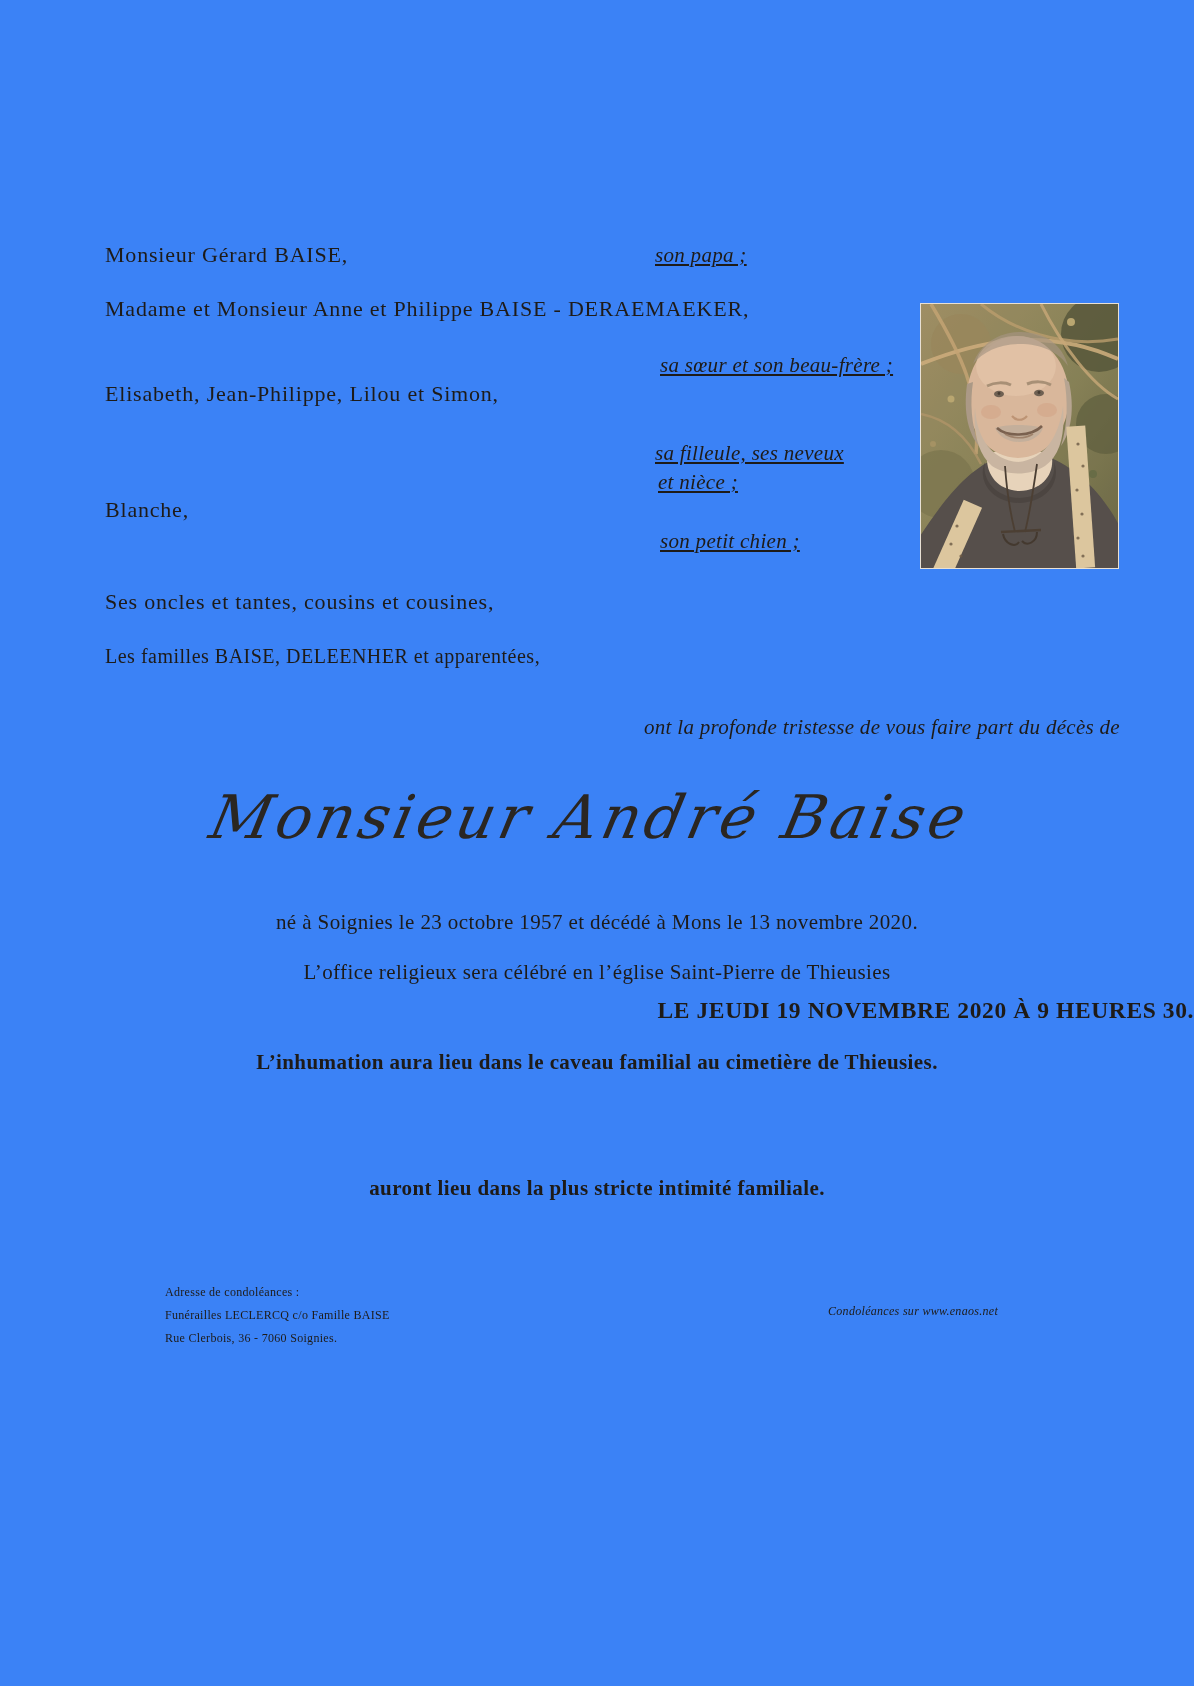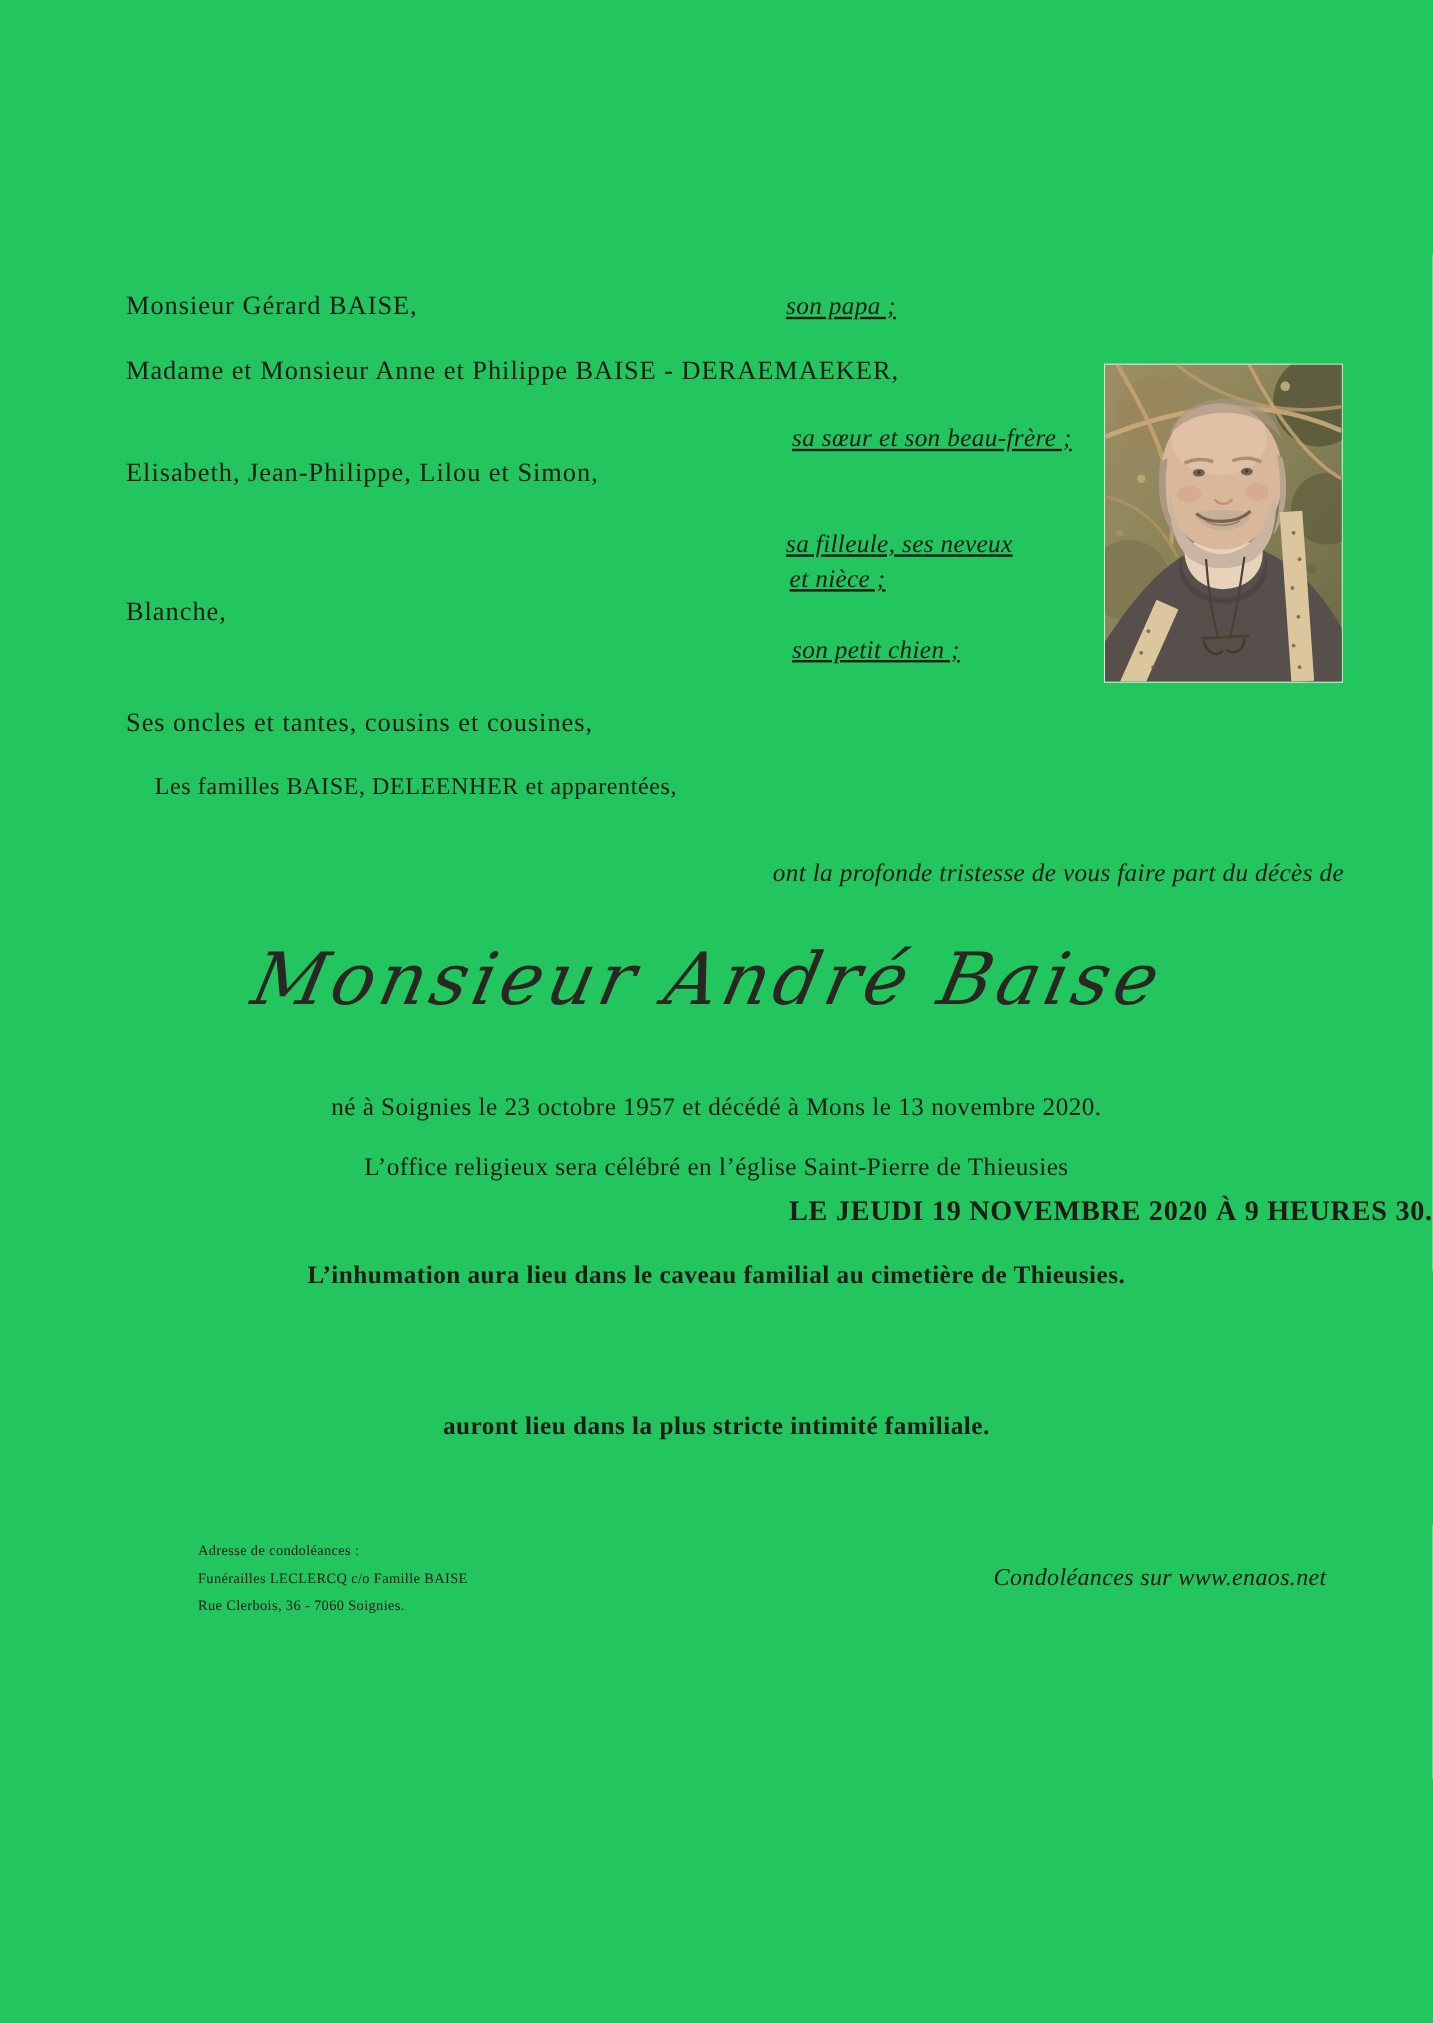--- a/index.html
+++ b/index.html
@@ -1,19 +1,19 @@
 <!DOCTYPE html>
 <html lang="fr"><head>
 <meta charset="utf-8">
 <style>
   html,body{margin:0;padding:0;background:#ffffff;}
   .page{
     position:relative;
     width:1194px;height:1686px;
-    background:#22c55e;
+    background:#3b82f6;
     font-family:"Liberation Serif","DejaVu Serif",serif;
     color:#1e1b18;
     overflow:hidden;
   }
   .abs{position:absolute;white-space:nowrap;}
   .name-line{font-size:22px;letter-spacing:0.8px;}
   .name-line.small{font-size:20px;letter-spacing:0.5px;}
   .relation{font-size:21px;font-style:italic;letter-spacing:0.3px;text-decoration:underline;}
   .intro{font-size:21px;font-style:italic;text-align:right;letter-spacing:0.3px;}
   .script-name{
@@ -21,42 +21,42 @@
     font-family:"DejaVu Serif","Liberation Serif",serif;
     font-style:italic;font-weight:400;
     font-size:60px;letter-spacing:4px;
     transform:skewX(-12deg);
     color:#2a2622;
   }
   .center-line{left:0;width:1194px;text-align:center;font-size:21px;letter-spacing:0.4px;}
   .center-line.bold{font-weight:bold;}
   .center-line.big{font-size:23.5px;font-weight:bold;letter-spacing:0.6px;text-align:right;}
   .foot{font-size:12px;letter-spacing:0.3px;line-height:23px;white-space:nowrap;}
-  .foot-italic{font-size:20px;font-style:italic;letter-spacing:0.3px;}
+  .foot-italic{font-size:12px;font-style:italic;letter-spacing:0.3px;}
   .bottom-line{left:0;width:1194px;text-align:center;font-size:17.5px;}
   .bottom-line .bold-part{font-weight:bold;letter-spacing:0.3px;}
   .bottom-line .phone-part{font-style:italic;font-weight:normal;}
   .photo-frame{
     position:absolute;left:920px;top:303px;width:197px;height:264px;
     border:1px solid #e8e0d4;
     box-sizing:content-box;
   }
   .photo-frame svg{display:block;}
 </style>
 </head>
 <body>
 
 <div class="page">
 
   <div class="abs name-line" style="left:105px;top:242px;">Monsieur Gérard BAISE,</div>
   <div class="abs name-line" style="left:105px;top:296px;">Madame et Monsieur Anne et Philippe BAISE - DERAEMAEKER,</div>
   <div class="abs name-line" style="left:105px;top:381px;">Elisabeth, Jean-Philippe, Lilou et Simon,</div>
   <div class="abs name-line" style="left:105px;top:497px;">Blanche,</div>
   <div class="abs name-line" style="left:105px;top:589px;">Ses oncles et tantes, cousins et cousines,</div>
-  <div class="abs name-line small" style="left:105px;top:645px;margin-left:24px;">Les familles BAISE, DELEENHER et apparentées,</div>
+  <div class="abs name-line small" style="left:105px;top:645px;">Les familles BAISE, DELEENHER et apparentées,</div>
 
   <div class="abs relation" style="left:655px;top:243px;">son papa ;</div>
   <div class="abs relation" style="left:660px;top:353px;">sa sœur et son beau-frère ;</div>
   <div class="abs relation" style="left:655px;top:441px;">sa filleule, ses neveux</div>
   <div class="abs relation" style="left:658px;top:470px;">et nièce ;</div>
   <div class="abs relation" style="left:660px;top:529px;">son petit chien ;</div>
 
   <div class="photo-frame">
     <svg width="197" height="264" viewBox="0 0 197 264" xmlns="http://www.w3.org/2000/svg">
       <defs>

